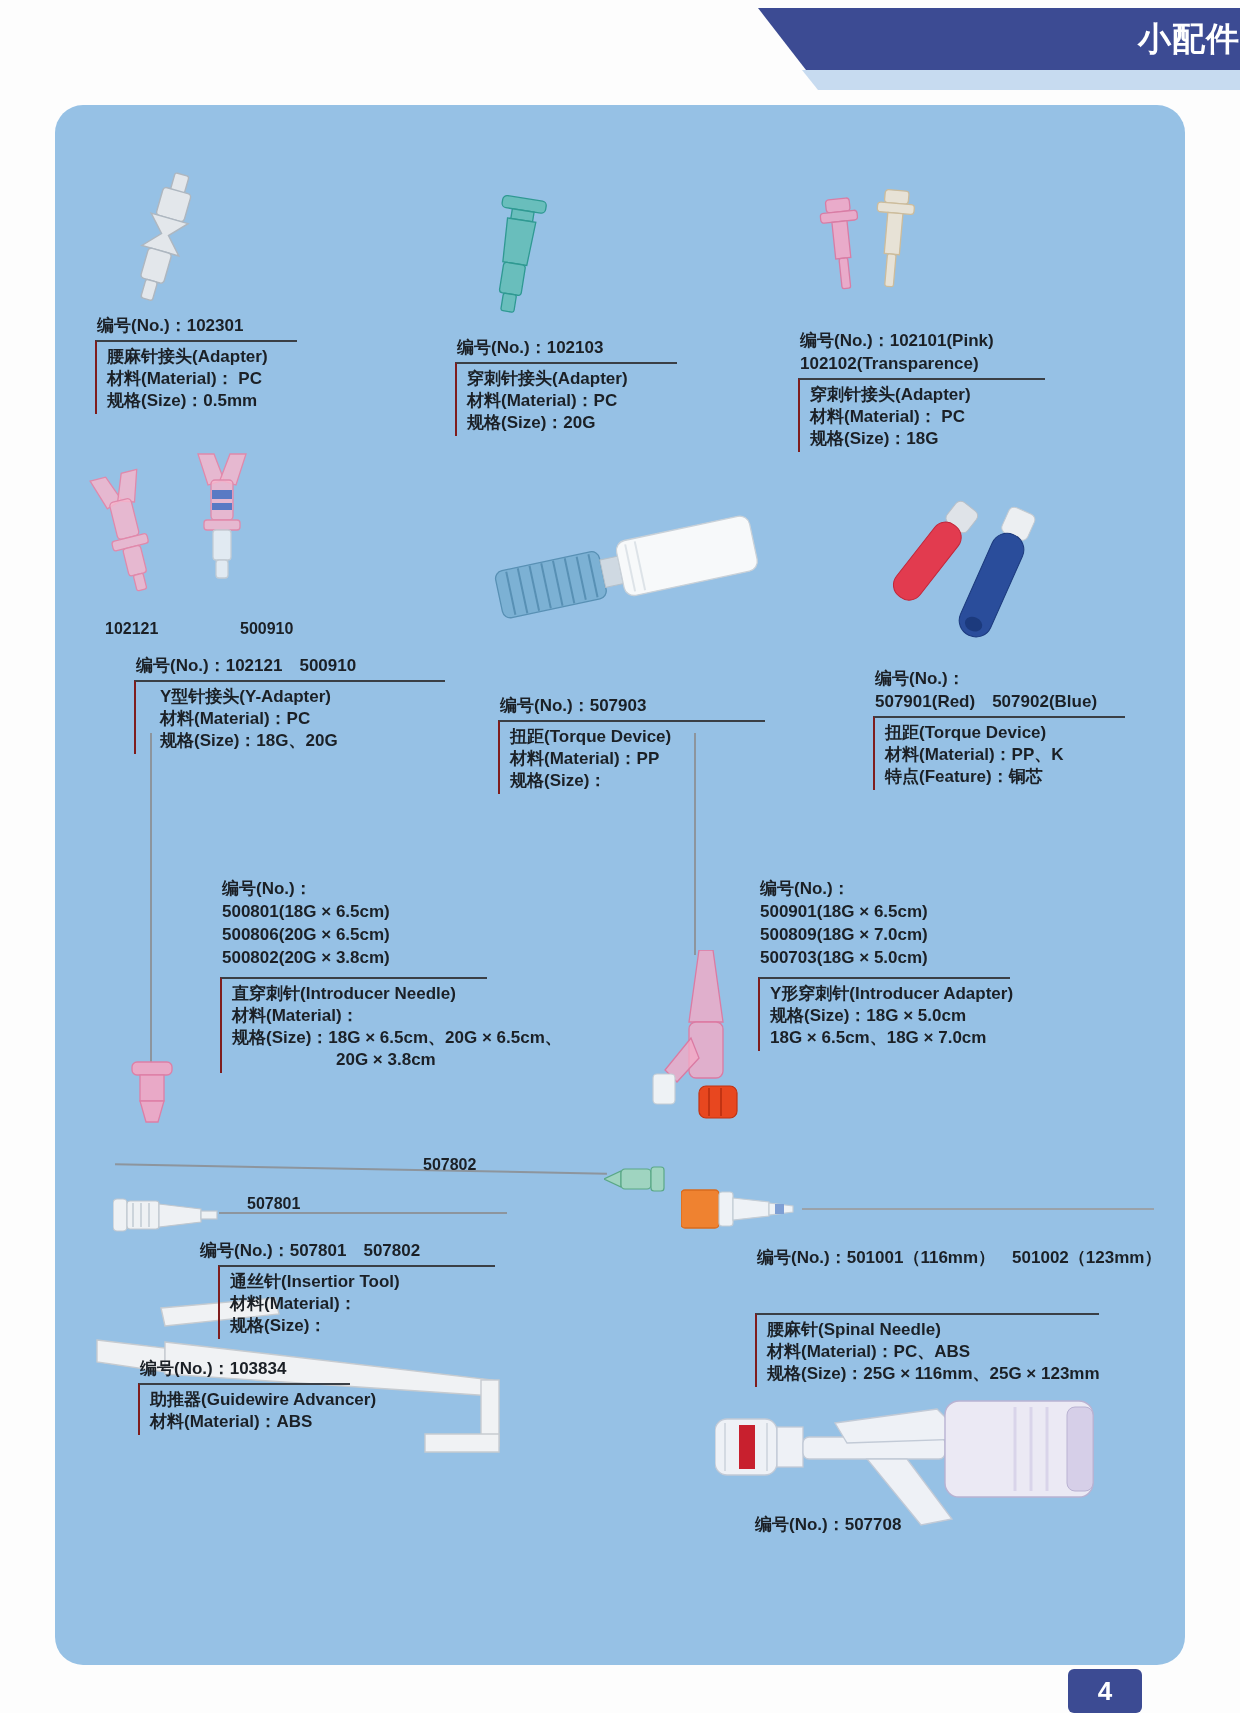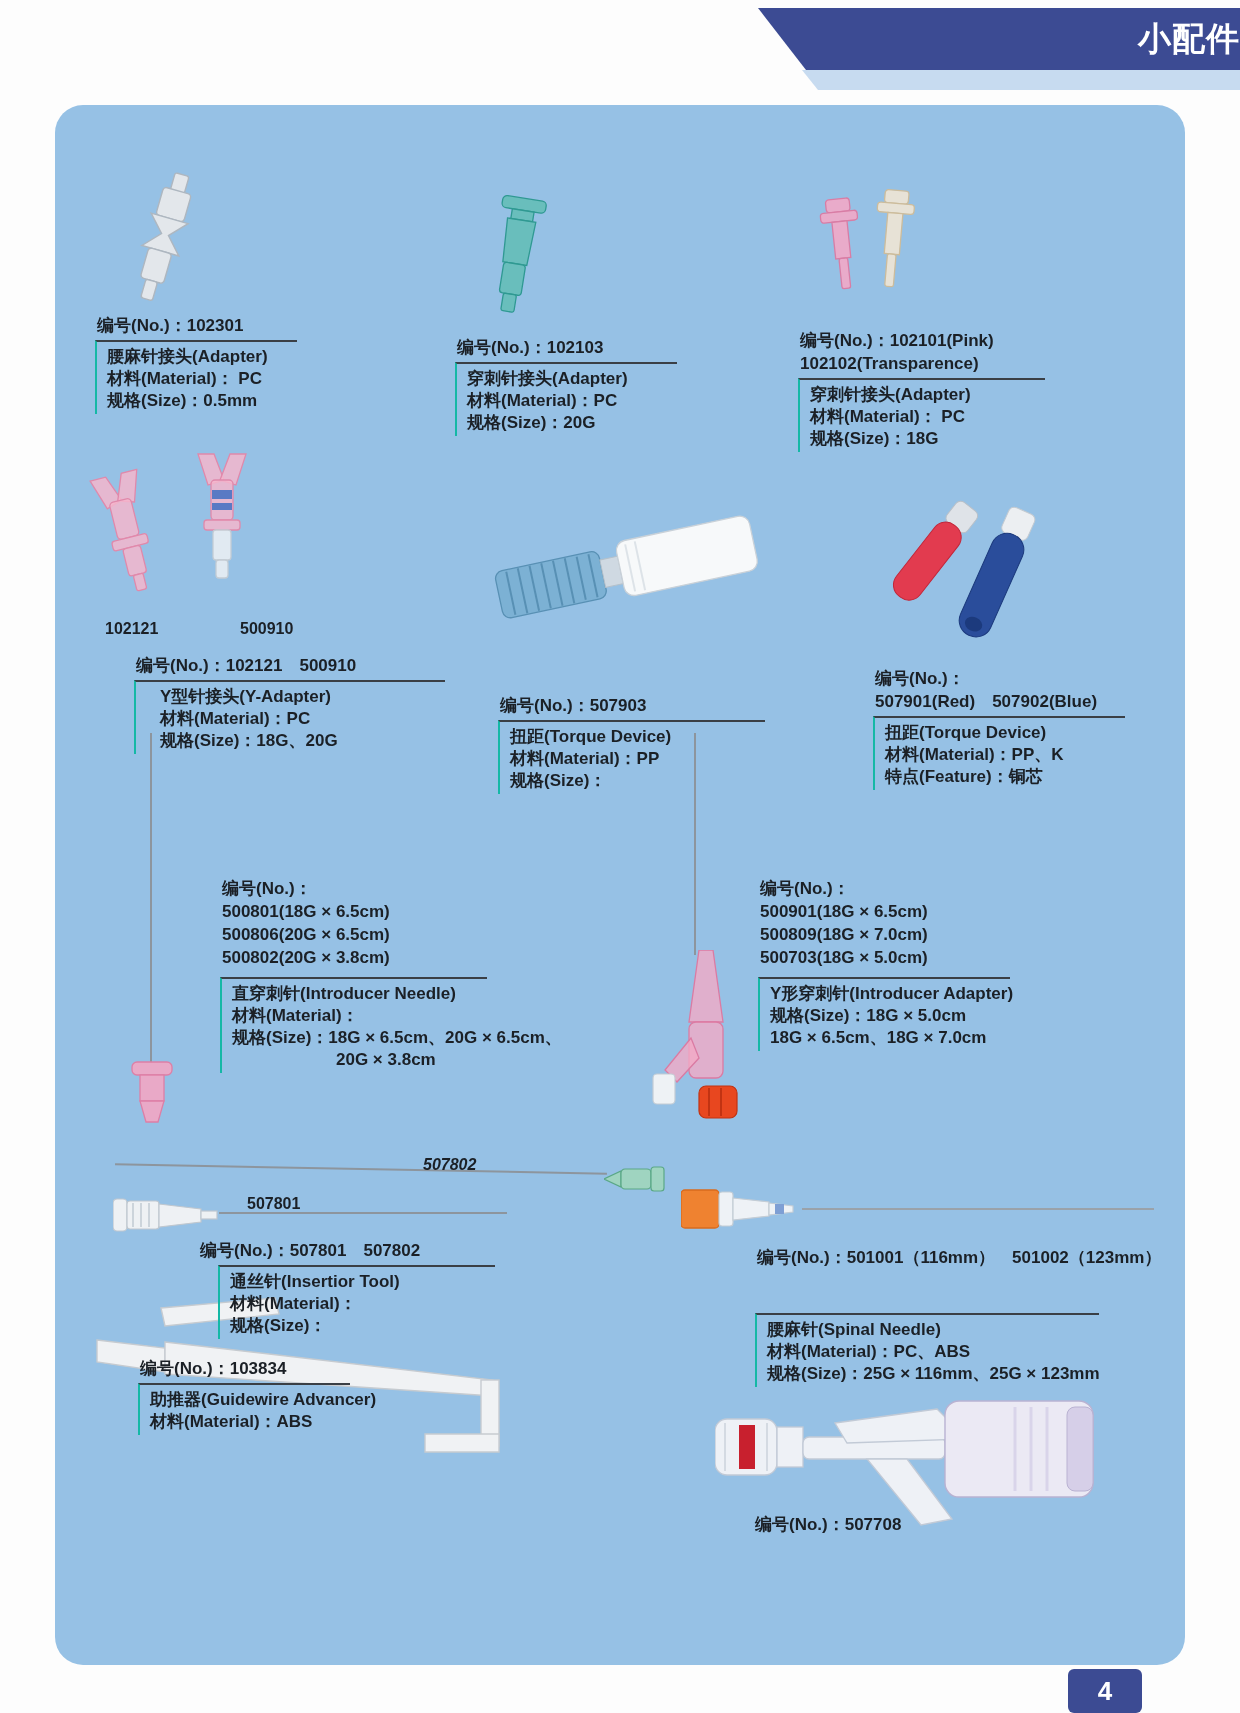--- a/index.html
+++ b/index.html
@@ -21,21 +21,21 @@
     position:absolute;top:70px;left:802px;width:438px;height:20px;
     background:#c7dbf0;
     clip-path:polygon(0 0,100% 0,100% 100%,16px 100%);
   }
   .panel{
     position:absolute;left:55px;top:105px;width:1130px;height:1560px;
     background:#96c1e5;border-radius:28px;
   }
   .prod{position:absolute;color:#1b2026;font-weight:bold;font-size:17px;line-height:22px;}
   .no-line{padding-left:2px;white-space:nowrap;margin-bottom:1px;}
-  .desc{border-top:2px solid #3a3f45;border-left:2px solid #14b8a6;padding:4px 0 2px 10px;margin-top:3px;}
+  .desc{border-top:2px solid #3a3f45;border-left:2px solid #7f1d1d;padding:4px 0 2px 10px;margin-top:3px;}
   .desc .line{white-space:nowrap;}
   .desc .line.indent{padding-left:104px;}
   .img-label{position:absolute;color:#1b2026;font-weight:bold;font-size:16px;white-space:nowrap;}
   .wire-v{position:absolute;width:2px;background:#8d959d;}
   .wire-h{position:absolute;height:2px;background:#8d959d;}
   .art{position:absolute;}
   .page-tab{
     position:absolute;left:1068px;top:1669px;width:74px;height:44px;
     background:#3c4b93;border-radius:6px;
     color:#fff;font-size:26px;font-weight:bold;text-align:center;line-height:44px;
@@ -299,21 +299,21 @@
     <div class="no-line">500901(18G × 6.5cm)</div>
     <div class="no-line">500809(18G × 7.0cm)</div>
     <div class="no-line">500703(18G × 5.0cm)</div>
     <div class="desc" style="width:240px;margin-top:8px;">
       <div class="line">Y形穿刺针(Introducer Adapter)</div>
       <div class="line">规格(Size)：18G × 5.0cm</div>
       <div class="line">18G × 6.5cm、18G × 7.0cm</div>
     </div>
   </div>
 
-  <span class="img-label" style="left:423px;top:1156px;font-style:italic;">507802</span>
+  <span class="img-label" style="left:423px;top:1156px;">507802</span>
   <span class="img-label" style="left:247px;top:1195px;">507801</span>
   <div class="prod" style="left:198px;top:1240px;">
     <div class="no-line">编号(No.)：507801　507802</div>
     <div class="desc" style="width:265px;margin-left:20px;">
       <div class="line">通丝针(Insertior Tool)</div>
       <div class="line">材料(Material)：</div>
       <div class="line">规格(Size)：</div>
     </div>
   </div>
 

